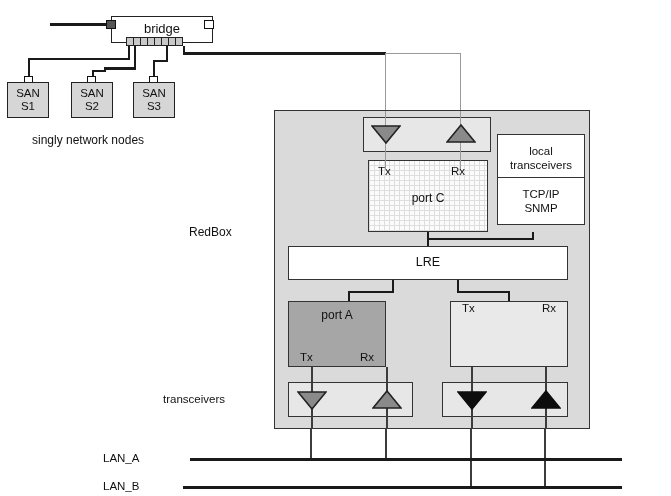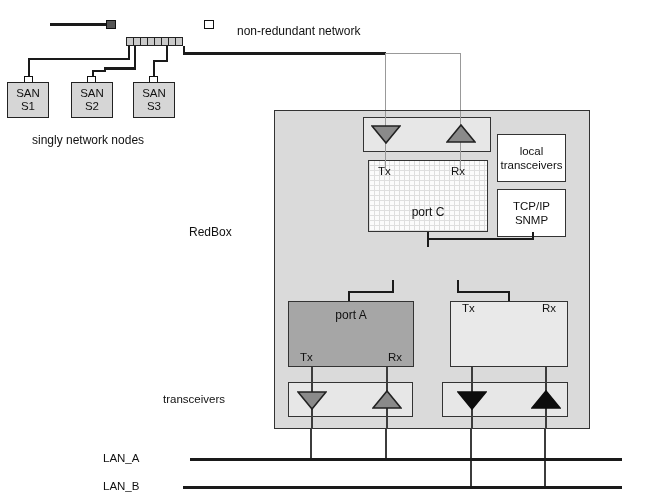--- a/index.html
+++ b/index.html
@@ -28,23 +28,23 @@
   .redbox { left:274px; top:110px; width:316px; height:319px; background:#dadada; border:1.5px solid #333; }
   .rb { position:absolute; }
 
   .strip { left:88px; top:6px; width:128px; height:35px; background:#e7e7e7; border:1.5px solid #333; }
   .portc { left:93px; top:49px; width:120px; height:72px; border:1.5px solid #333;
            background:
              repeating-linear-gradient(0deg,#dedede 0 1px,transparent 1px 5px),
              repeating-linear-gradient(90deg,#dedede 0 1px,transparent 1px 5px),
              #fbfbfb; }
   .portc .txrx { position:absolute; top:4px; font-size:11.5px; }
-  .portc .title { position:absolute; top:44px; width:100%; text-align:center; font-size:12px; }
-
-  .sidebox { width:69px; font-size:11.5px; line-height:14px; text-align:center;
+  .portc .title { position:absolute; top:30px; width:100%; text-align:center; font-size:12px; }
+
+  .sidebox { width:88px; font-size:11.5px; line-height:14px; text-align:center;
              display:flex; flex-direction:column; justify-content:center; border:1.5px solid #333; background:#fff; }
 
   .lre { left:13px; top:135px; width:280px; height:34px; border:1.5px solid #333; background:#fff;
          text-align:center; font-size:12.5px; line-height:31px; }
 
   .portab { height:66px; border:1.5px solid #333; display:flex; flex-direction:column;
             justify-content:space-between; font-size:12px; }
   .portab .title { text-align:center; padding-top:6px; }
   .portab .bottomrow { display:flex; justify-content:space-between; padding:0 11px 3px 11px; font-size:11.5px; }
 
@@ -76,34 +76,36 @@
   <div class="line" style="left:166px;top:46px;width:2px;height:16px;"></div>
   <div class="line" style="left:153px;top:60px;width:15px;height:2px;"></div>
   <div class="line" style="left:153px;top:60px;width:2px;height:18px;"></div>
 
   <div class="line" style="left:183px;top:46px;width:2px;height:9px;"></div>
   <div class="line" style="left:183px;top:52px;width:203px;height:3px;"></div>
   <div class="thin" style="left:385px;top:53px;width:76px;height:1px;"></div>
   <div class="thin" style="left:385px;top:53px;width:1px;height:57px;"></div>
   <div class="thin" style="left:460px;top:53px;width:1px;height:57px;"></div>
 
+  <div class="box bridge">
+    <span>bridge</span>
+  </div>
   <div class="port-sq" style="left:106px;top:20px;background:#555;"></div>
   <div class="port-sq" style="left:204px;top:20px;"></div>
   <div class="port-strip">
     <div class="cell"></div>
     <div class="cell"></div>
     <div class="cell"></div>
     <div class="cell"></div>
     <div class="cell"></div>
     <div class="cell"></div>
     <div class="cell"></div>
     <div class="cell"></div>
   </div>
 
-  <div class="lbl" style="left:237px;top:24px;">non-redundant network</div>
 
   <div class="san-port" style="left:24px;top:76px;"></div>
   <div class="san-port" style="left:87px;top:76px;"></div>
   <div class="san-port" style="left:149px;top:76px;"></div>
 
   <div class="box san" style="left:7px;top:82px;">
     <span>SAN</span>
     <span>S1</span>
   </div>
   <div class="box san" style="left:71px;top:82px;">
@@ -126,48 +128,51 @@
     <div class="rb portc">
       <span class="txrx" style="left:9px;">Tx</span>
       <span class="txrx" style="left:82px;">Rx</span>
       <div class="title">port C</div>
     </div>
 
     <div class="rb sidebox" style="left:222px;top:23px;height:48px;">
       <span>local</span>
       <span>transceivers</span>
     </div>
-    <div class="rb sidebox" style="left:222px;top:78px;height:48px;">
+    <div class="rb sidebox" style="left:222px;top:66px;height:48px;">
       <span>TCP/IP</span>
       <span>SNMP</span>
     </div>
 
     <div class="thin" style="left:110px;top:0;width:1px;height:58px;"></div>
     <div class="thin" style="left:185px;top:0;width:1px;height:58px;"></div>
 
     <svg class="tri tri-gray" viewBox="0 0 30 20" style="left:96px;top:13px;">
         <polygon points="1,2 29,2 15,19"></polygon>
       </svg>
     <svg class="tri tri-gray" viewBox="0 0 30 20" style="left:171px;top:13px;">
         <polygon points="15,1 29,18 1,18"></polygon>
       </svg>
 
     <div class="line" style="left:152px;top:121px;width:2px;height:15px;"></div>
     <div class="line" style="left:152px;top:127px;width:107px;height:2px;"></div>
     <div class="line" style="left:257px;top:121px;width:2px;height:7px;"></div>
 
+    <div class="rb lre">
+      <span>LRE</span>
+    </div>
 
     <div class="line" style="left:117px;top:169px;width:2px;height:13px;"></div>
     <div class="line" style="left:73px;top:180px;width:46px;height:2px;"></div>
     <div class="line" style="left:73px;top:180px;width:2px;height:11px;"></div>
     <div class="line" style="left:182px;top:169px;width:2px;height:13px;"></div>
     <div class="line" style="left:182px;top:180px;width:53px;height:2px;"></div>
     <div class="line" style="left:233px;top:180px;width:2px;height:11px;"></div>
 
-    <div class="rb portab" style="left:13px;top:190px;width:126px;background:#a6a6a6;">
+    <div class="rb portab" style="left:13px;top:190px;width:98px;background:#a6a6a6;">
       <div class="title">port A</div>
       <div class="bottomrow">
         <span>Tx</span>
         <span>Rx</span>
       </div>
     </div>
     <div class="rb portab" style="left:175px;top:190px;width:118px;background:#e9e9e9;">
       <div class="bottomrow">
         <span>Tx</span>
         <span>Rx</span>

